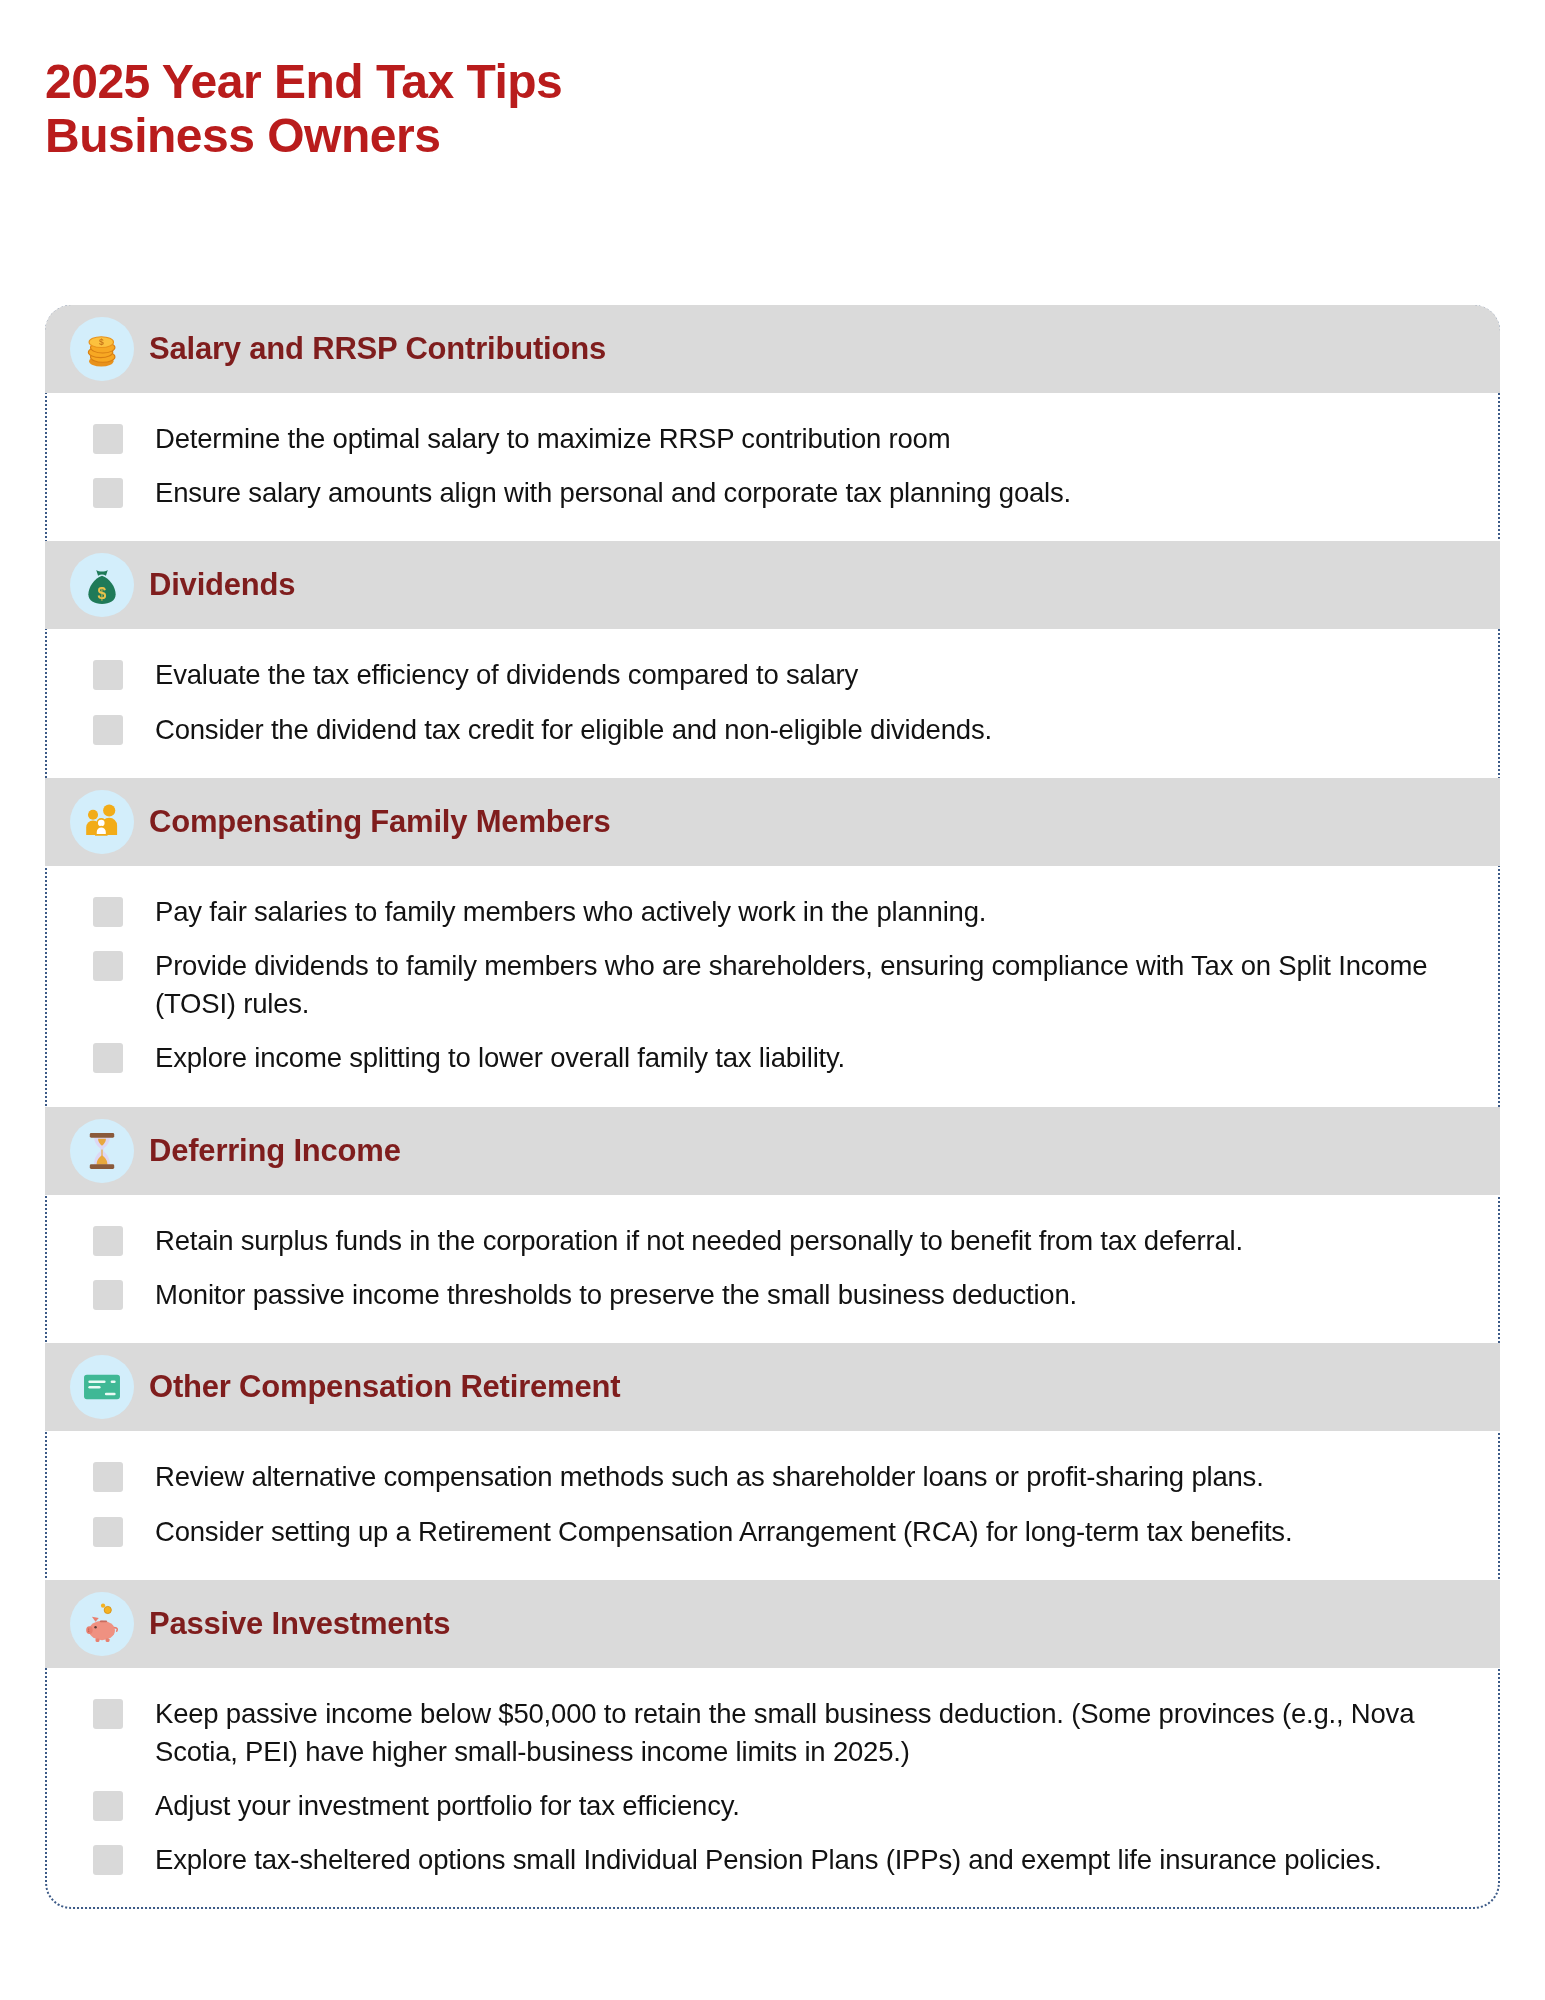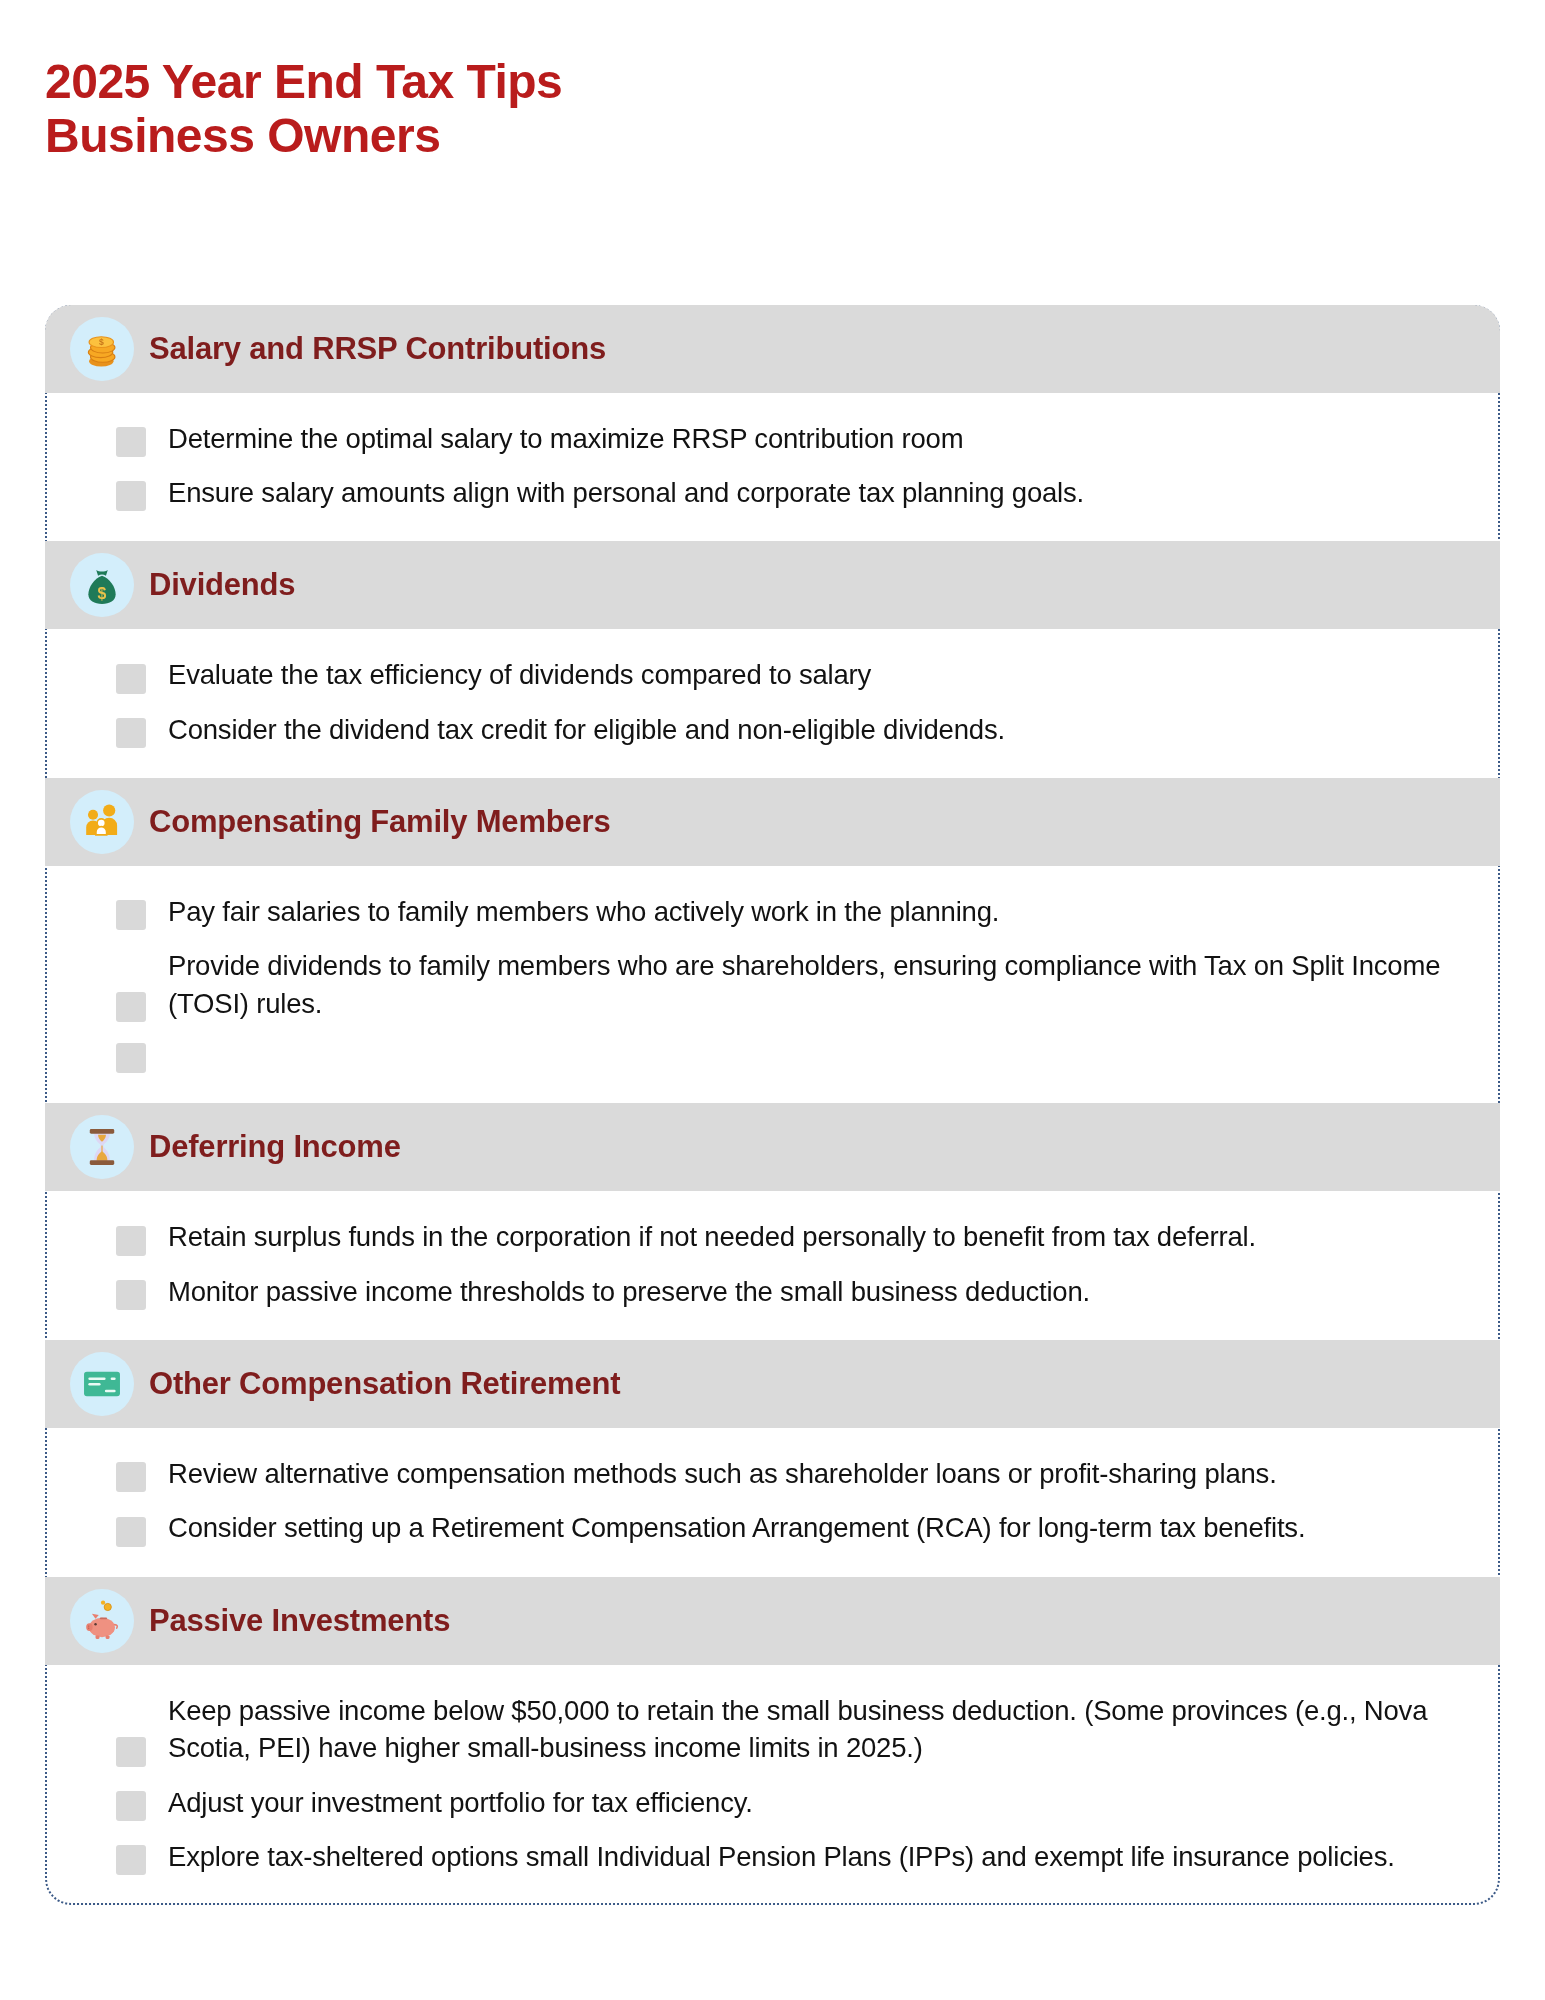--- a/index.html
+++ b/index.html
@@ -64,23 +64,22 @@
   .section-items {
     position: relative;
     z-index: 1;
     padding: 27px 38px 30px 48px;
     display: flex;
     flex-direction: column;
     gap: 17px;
   }
   .check-item {
     display: flex;
-    align-items: flex-end;
-    gap: 22px;
-    margin-left: 23px;
+    align-items: flex-start;
+    gap: 32px;
   }
   .checkbox {
     width: 30px;
     height: 30px;
     border-radius: 3px;
     background: #d9d9d9;
     flex: none;
     margin-top: 4px;
   }
   .item-text {
@@ -166,20 +165,21 @@
       <div class="check-item">
         <span class="checkbox"></span>
         <span class="item-text">Pay fair salaries to family members who actively work in the planning.</span>
       </div>
       <div class="check-item">
         <span class="checkbox"></span>
         <span class="item-text">Provide dividends to family members who are shareholders, ensuring compliance with Tax on Split Income (TOSI) rules.</span>
       </div>
       <div class="check-item">
         <span class="checkbox"></span>
+        <span class="item-text">Explore income splitting to lower overall family tax liability.</span>
       </div>
     </div>
 
     <div class="section-header">
       <span class="icon-circle">
         <svg viewBox="0 0 64 64">
           <path d="M21 13 h22 c0 8 -5.5 13 -9 16 v3 c3.5 3 9 8 9 19 h-22 c0 -11 5.5 -16 9 -19 v-3 c-3.5 -3 -9 -8 -9 -16 z" fill="#ddd7f4"></path>
           <path d="M26.5 15 h11 c0 4.5 -2.8 7.5 -5.5 9.8 c-2.7 -2.3 -5.5 -5.3 -5.5 -9.8 z" fill="#e8a83e"></path>
           <rect x="31.2" y="30" width="1.6" height="19" fill="#e8a83e"></rect>
           <path d="M24.5 51 c0 -7 4 -10.5 7.5 -13 c3.5 2.5 7.5 6 7.5 13 z" fill="#e8a83e"></path>

